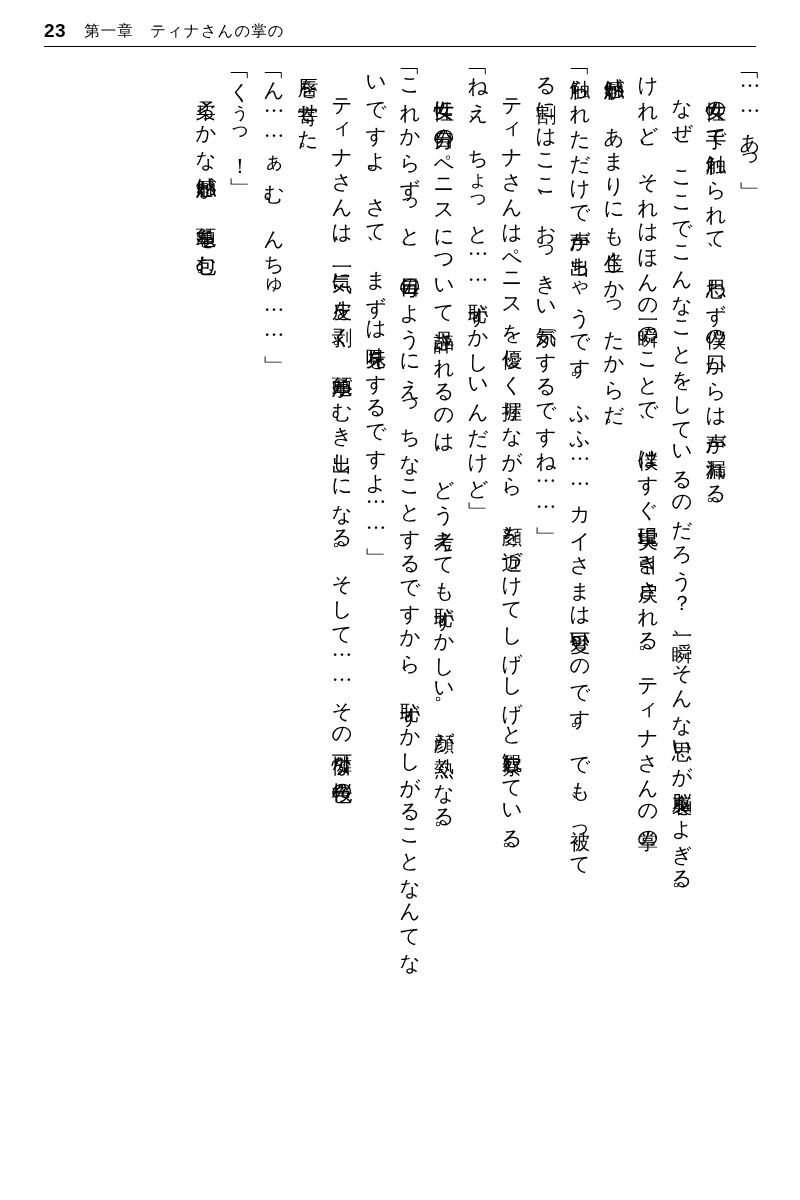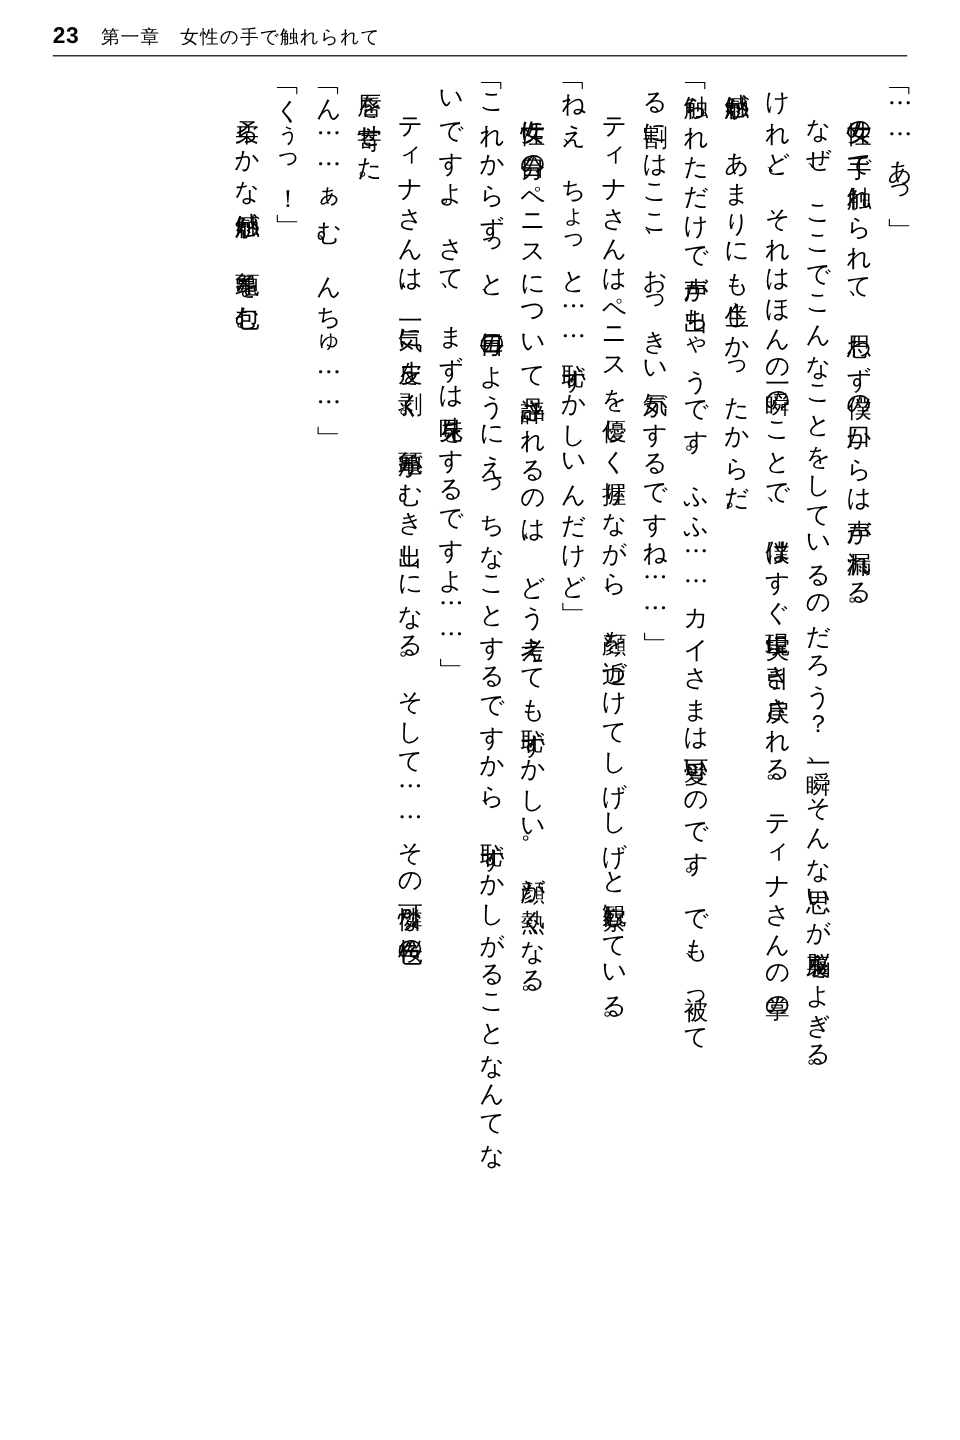--- a/index.html
+++ b/index.html
@@ -81,21 +81,21 @@
   .vcol.indent { padding-top: 4px; }
   .footer-space { position:absolute; left:0; bottom:0; width:100%; height:20px; }
 </style>
 </head>
 <body>
 
 <div class="page">
 
   <div class="runhead">
     <span class="folio">23</span>
-    <span class="chapter">第一章　女性の手で触れられて</span>
+    <span class="chapter">第一章　ティナさんの掌の</span>
   </div>
   <div class="rule"></div>
 
   <div class="body-area">
     <div class="vcol indent">「……あっ」</div>
     <div class="vcol">　女性の手で触れられて、思わず僕の口からは声が漏れる。</div>
     <div class="vcol">　なぜ、ここでこんなことをしているのだろう？　一瞬、そんな思いが脳裏をよぎる。</div>
     <div class="vcol">けれど、それはほんの一瞬のことで、僕はすぐ現実に引き戻される。ティナさんの掌の</div>
     <div class="vcol">感触が、あまりにも生々しかったからだ。</div>
     <div class="vcol">「触られただけで声が出ちゃうです。ふふ……カイさまは可愛いのです。でも、被って</div>

